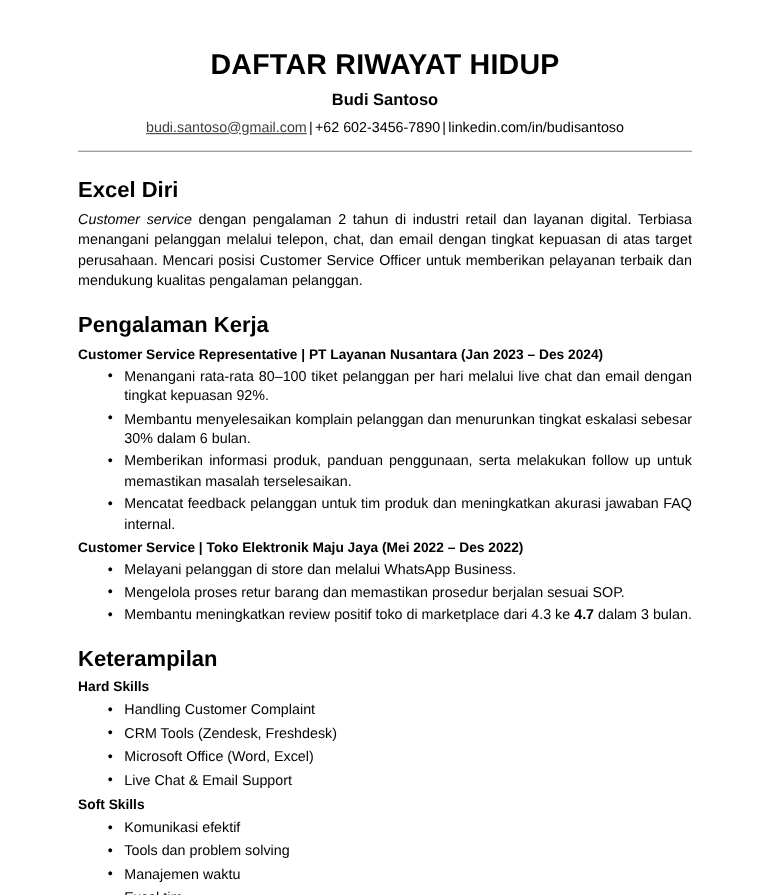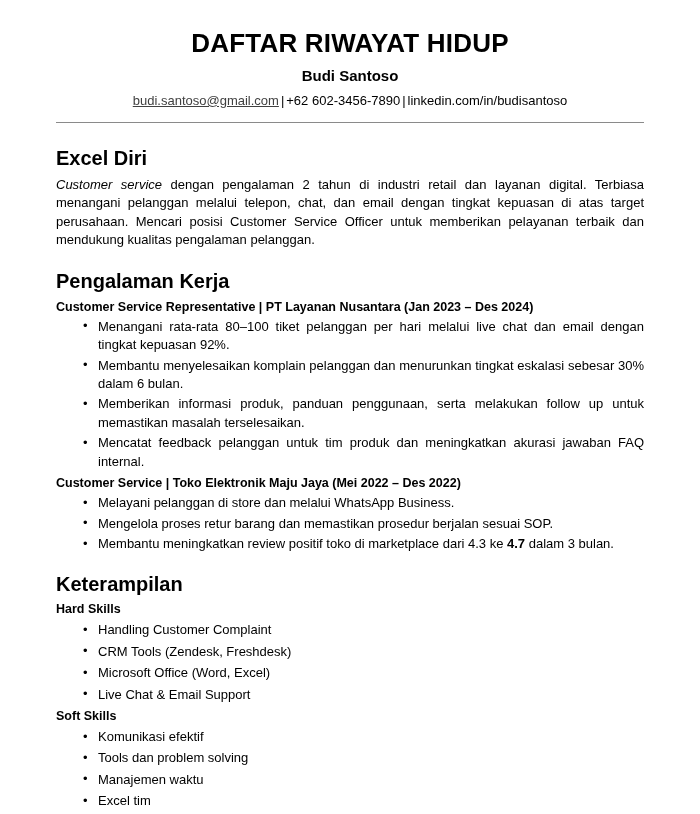--- a/index.html
+++ b/index.html
@@ -11,21 +11,21 @@
     width: 700px;
     height: 814px;
     font-family: "Liberation Sans", sans-serif;
     color: #000000;
     overflow: hidden;
   }
   .page {
     width: 700px;
     height: 584px;
     box-sizing: border-box;
-    padding: 1px;
+    padding: 16px;
     position: relative;
   }
   .inner {
     padding: 0 55px;
   }
 
   
   .doc-title {
     text-align: center;
     font-size: 26px;

